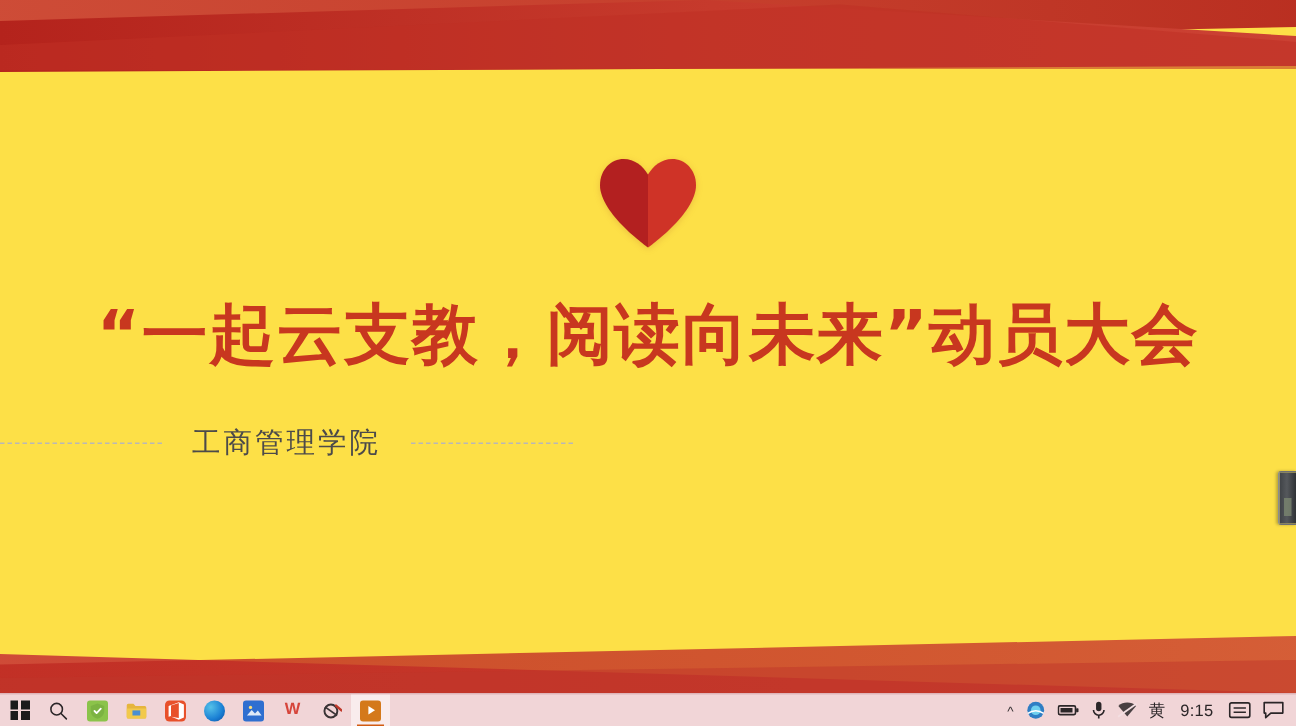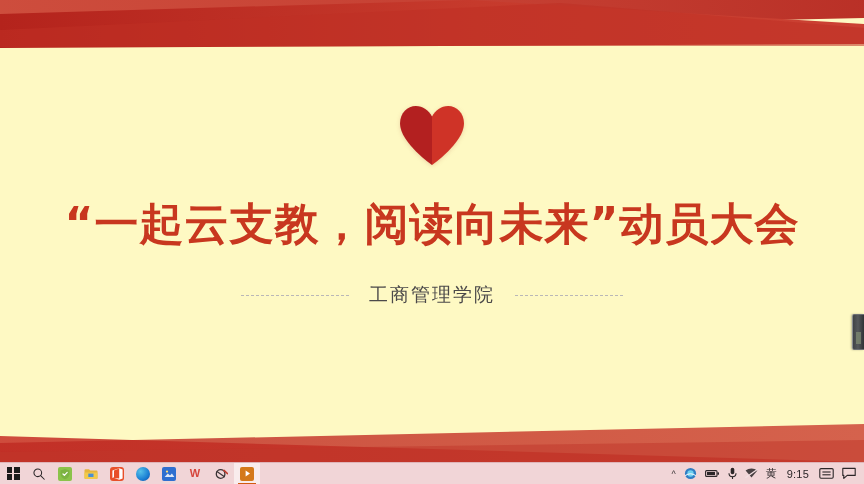--- a/index.html
+++ b/index.html
@@ -21,21 +21,21 @@
     overflow: hidden;
     background: #f7f5f5;
   }
 
   
   .slide {
     position: absolute;
     left: 0; top: 0;
     width: 864px;
     height: 484px;
-    background: #fef9c3;
+    background: #fde047;
     overflow: hidden;
   }
 
   .slide-bg-svg {
     position: absolute;
     left: 0; top: 0;
     width: 864px;
     height: 484px;
     display: block;
   }
@@ -69,21 +69,20 @@
     white-space: nowrap;
   }
 
   
   .subtitle-row {
     position: absolute;
     left: 0; right: 0;
     top: 282px;
     display: flex;
     align-items: center;
-    justify-content: center;
     gap: 20px;
   }
   .dash-rule {
     width: 108px;
     height: 0;
     border-top: 1px dashed #b9b7b7;
   }
   .subtitle {
     font-family: "DejaVu Sans", "Liberation Sans", sans-serif;
     font-size: 19px;

